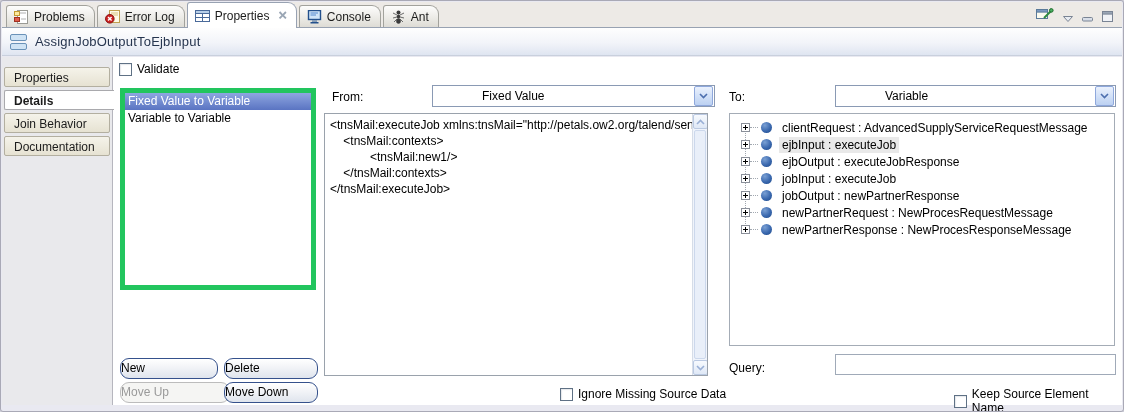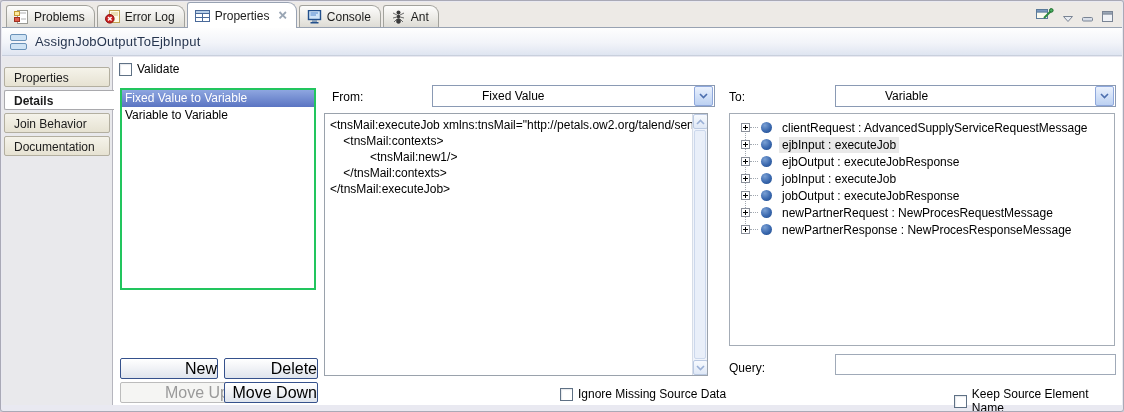--- a/index.html
+++ b/index.html
@@ -25,26 +25,26 @@
   .side-tab{position:absolute;left:2px;width:106px;height:20px;line-height:20px;padding-left:9px;font-size:12px;color:#1c1c1c;background:linear-gradient(180deg,#f5f3ea,#e6e2d2);border:1px solid #b3afa0;border-radius:2px;box-sizing:border-box;cursor:default;}
   .side-tab.active{width:110px;background:#ffffff;font-weight:bold;border-color:#a9a9ad;border-right:none;border-radius:2px 0 0 2px;}
 
   #main{position:absolute;left:112px;top:0;right:0;height:100%;background:#fff;}
 
   
   .cb-row{position:absolute;display:flex;align-items:center;gap:5px;font-size:12px;color:#000;}
   .cb{display:inline-block;width:13px;height:13px;background:#fff;border:1px solid #5f7185;box-sizing:border-box;box-shadow:inset 1px 1px 1px rgba(40,60,90,.12);}
 
   
-  #mapping-list{position:absolute;left:6px;top:31px;width:196px;height:202px;background:#fff;border:2px solid #22c55e;box-sizing:border-box;overflow:hidden;}
+  #mapping-list{position:absolute;left:6px;top:31px;width:196px;height:202px;background:#fff;border:5px solid #22c55e;box-sizing:border-box;overflow:hidden;}
   .list-item{height:17px;line-height:17px;font-size:12px;padding-left:3px;color:#000;white-space:nowrap;}
   .list-item.selected{background:linear-gradient(180deg,#8ea6e0,#5a74c2);color:#fff;}
 
   
-  .btn{position:absolute;height:21px;font-size:16px;color:#000;text-align:right;line-height:19px;background:linear-gradient(180deg,#ffffff 0%,#f0f2f6 50%,#dfe4ed 100%);border:1px solid #35518c;border-radius:2px;box-sizing:border-box;box-shadow:inset 0 1px 0 #fff;cursor:default;}
+  .btn{position:absolute;height:21px;font-size:12px;color:#000;text-align:left;line-height:19px;background:linear-gradient(180deg,#ffffff 0%,#f0f2f6 50%,#dfe4ed 100%);border:1px solid #35518c;border-radius:9px;box-sizing:border-box;box-shadow:inset 0 1px 0 #fff;cursor:default;}
   .btn.disabled{border-color:#bcbcbc;color:#9a9a9a;background:#f5f5f3;box-shadow:none;}
 
   
   .fld-label{position:absolute;font-size:12px;color:#000000;}
 
   
   .combo{position:absolute;height:22px;background:#fff;border:1px solid #8a9ab4;box-sizing:border-box;display:flex;align-items:center;}
   .combo-text{flex:1;font-size:12px;padding-left:5px;color:#000;white-space:nowrap;overflow:hidden;margin-left:44px;}
   .combo-btn{width:17px;height:18px;margin-right:1px;border:1px solid #8fa8dc;border-radius:2px;background:linear-gradient(180deg,#eaf1fd,#bcd1f2);display:flex;align-items:center;justify-content:center;}
 
@@ -272,21 +272,21 @@
         <div class="tree-row">
           <span class="expander"></span>
             <span class="hdots"></span>
           <span class="sphere"></span>
           <span class="tree-label">jobInput : executeJob</span>
         </div>
         <div class="tree-row">
           <span class="expander"></span>
             <span class="hdots"></span>
           <span class="sphere"></span>
-          <span class="tree-label">jobOutput : executeJobResponse</span>
+          <span class="tree-label">jobOutput : newPartnerResponse</span>
         </div>
         <div class="tree-row">
           <span class="expander"></span>
             <span class="hdots"></span>
           <span class="sphere"></span>
           <span class="tree-label">newPartnerRequest : NewProcesRequestMessage</span>
         </div>
         <div class="tree-row">
           <span class="expander"></span>
             <span class="hdots"></span>

